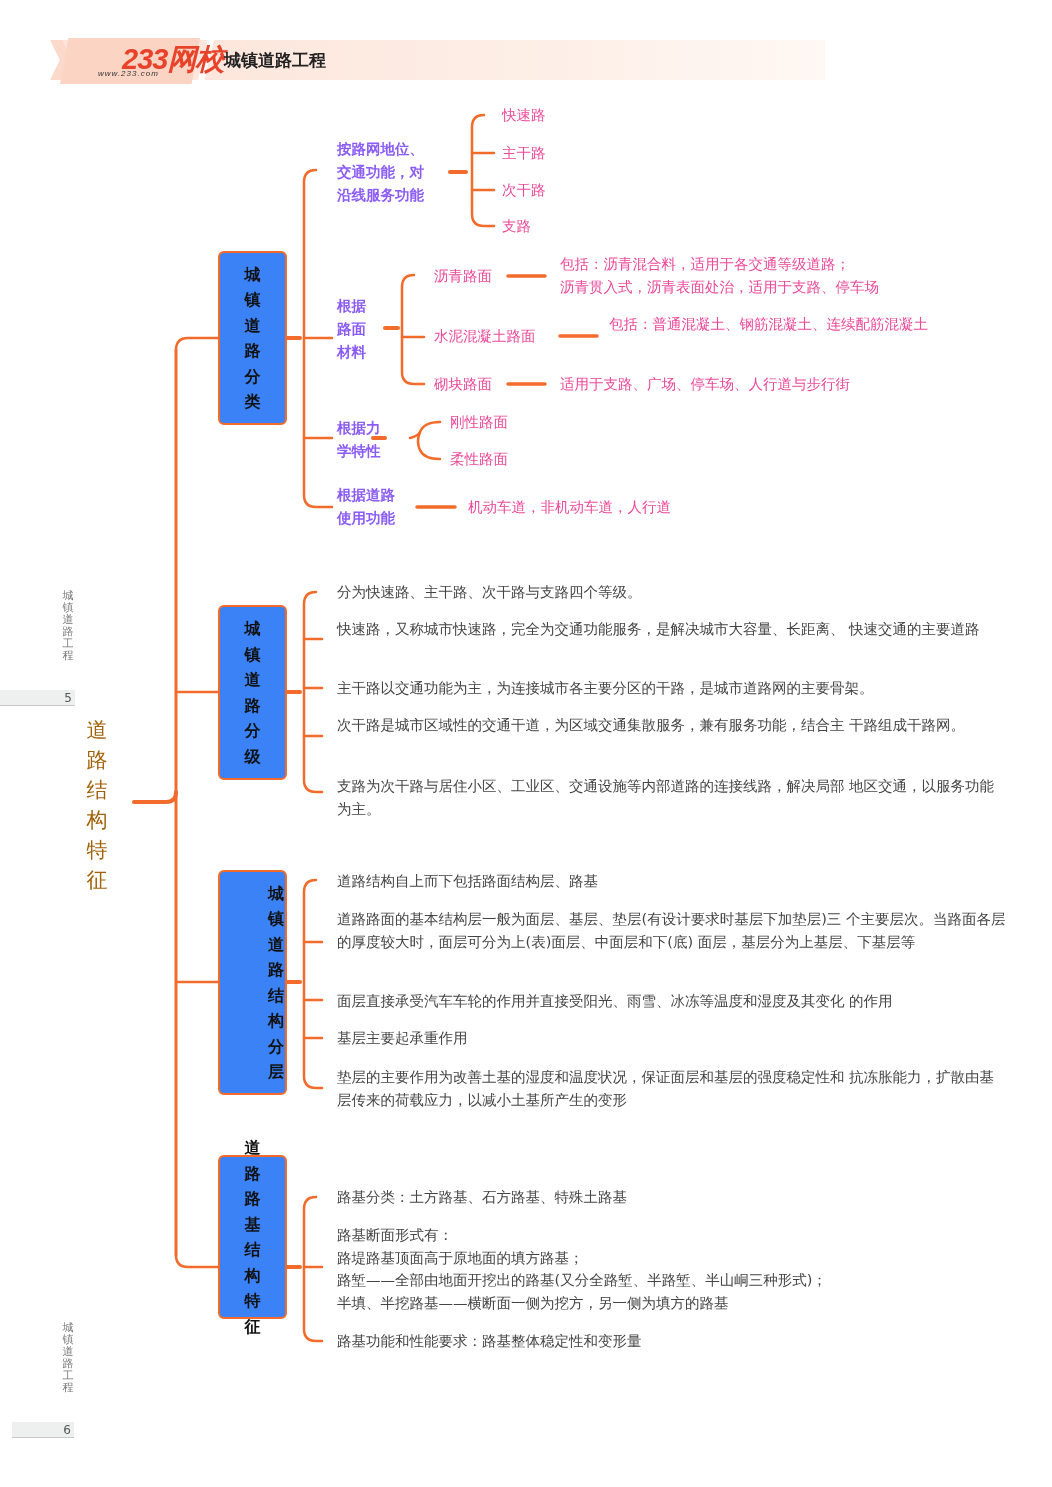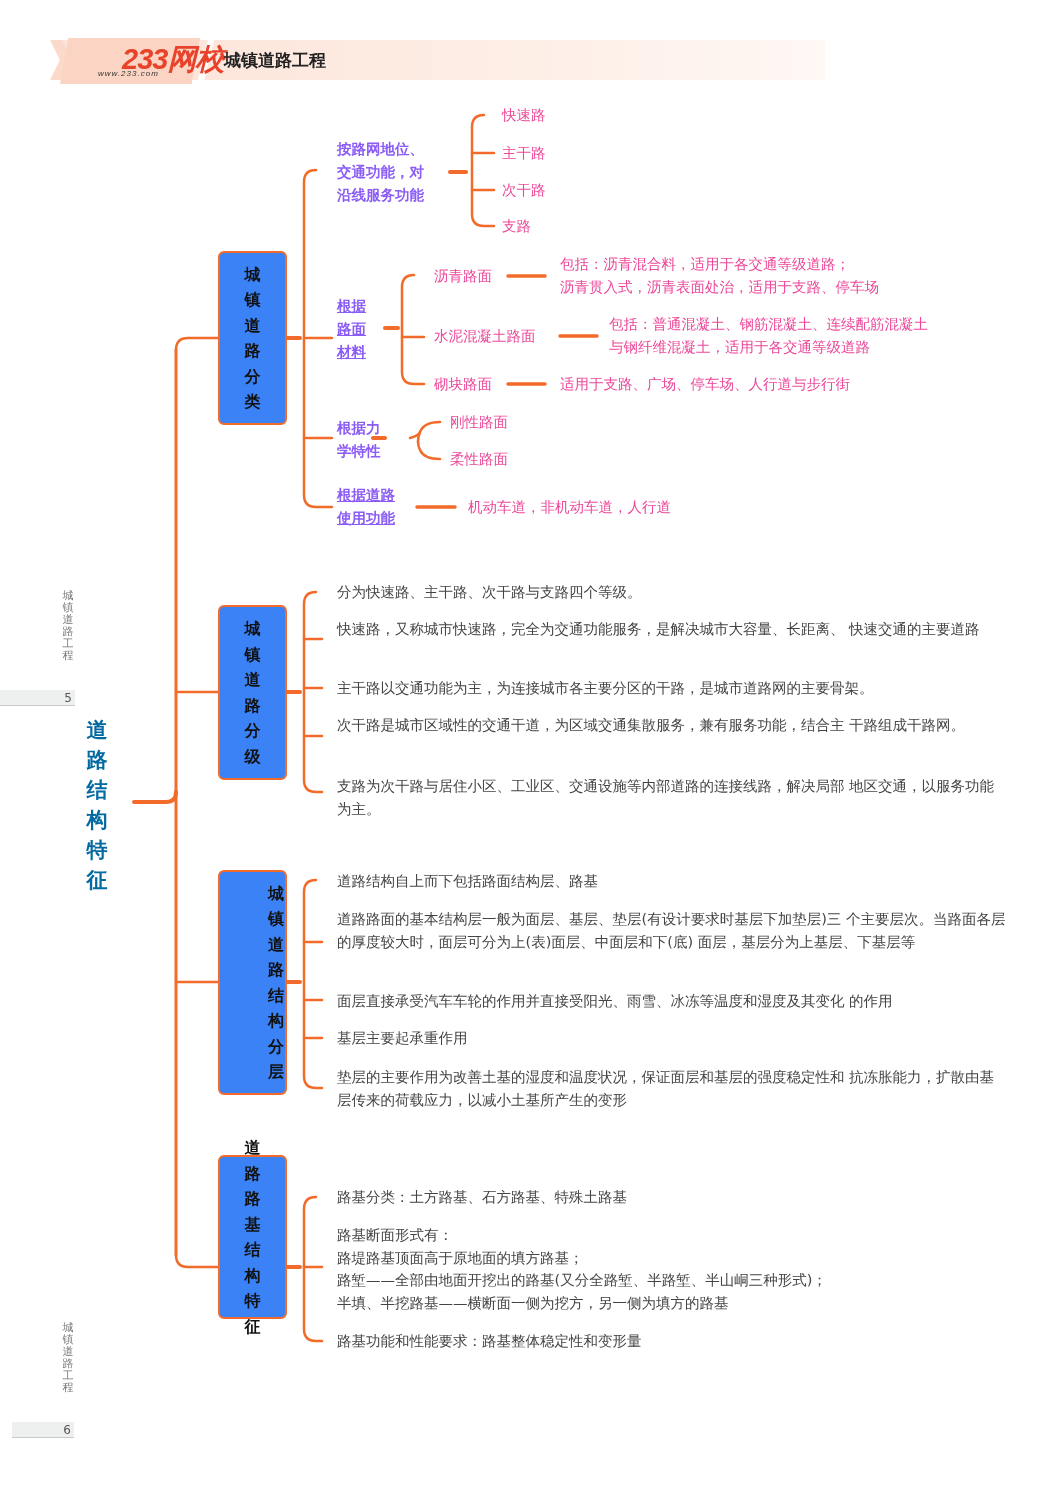--- a/index.html
+++ b/index.html
@@ -21,21 +21,21 @@
   .logo-sub { left:98px; top:69px; font-size:8px; font-style:italic; color:#333;
               letter-spacing:1px; font-family:"Liberation Sans",sans-serif; }
   .hdr-title { left:224px; top:49px; font-size:17px; font-weight:bold; color:#222; }
 
   
   .side-text { font-size:11px; color:#777; width:14px; line-height:12px; text-align:center; }
   .page-num { font-size:12px; color:#555; text-align:right; background:#eef0f0;
               border-bottom:1px solid #c8c8c8; height:16px; line-height:16px; padding-right:3px; box-sizing:border-box; }
 
   
-  .root-title { left:84px; top:715px; width:26px; font-size:21px; font-weight:bold; color:#0369a1;
+  .root-title { left:84px; top:715px; width:26px; font-size:21px; font-weight:normal; color:#a16207;
                 line-height:30px; text-align:center; }
 
   
   .box { border:2px solid #f26b2a; border-radius:6px; background:#3b82f6; box-sizing:border-box;
          display:flex; align-items:center; justify-content:center; }
   .box span { display:block; width:18px; font-size:16px; font-weight:bold; color:#111;
               line-height:25.5px; text-align:center; }
 
   .bold-label { font-size:14.5px; font-weight:bold; color:#8b5cf6; line-height:23px; }
   .leaf { font-size:14.5px; color:#ec4899; line-height:22.5px; white-space:nowrap; }
@@ -128,46 +128,45 @@
 <div class="abs bold-label" style="left:337px;top:138px;">
   <div>按路网地位、</div>
   <div>交通功能，对</div>
   <div>沿线服务功能</div>
 </div>
 <div class="abs leaf" style="left:502px;top:104px;">快速路</div>
 <div class="abs leaf" style="left:502px;top:142px;">主干路</div>
 <div class="abs leaf" style="left:502px;top:179px;">次干路</div>
 <div class="abs leaf" style="left:502px;top:215px;">支路</div>
 
-<div class="abs bold-label" style="left:337px;top:295px;text-decoration:underline;">
+<div class="abs bold-label" style="left:337px;top:295px;">
   <div>根据</div>
   <div>路面</div>
   <div>材料</div>
 </div>
 <div class="abs leaf" style="left:434px;top:265px;">沥青路面</div>
 <div class="abs leaf" style="left:560px;top:253px;">
   <div>包括：沥青混合料，适用于各交通等级道路；</div>
   <div>沥青贯入式，沥青表面处治，适用于支路、停车场</div>
 </div>
 <div class="abs leaf" style="left:434px;top:325px;">水泥混凝土路面</div>
 <div class="abs leaf" style="left:609px;top:313px;">
   <div>包括：普通混凝土、钢筋混凝土、连续配筋混凝土</div>
-  <div>与钢纤维混凝土，适用于各交通等级道路</div>
 </div>
 <div class="abs leaf" style="left:434px;top:373px;">砌块路面</div>
 <div class="abs leaf" style="left:560px;top:373px;">适用于支路、广场、停车场、人行道与步行街</div>
 
 <div class="abs bold-label" style="left:337px;top:417px;">
   <div>根据力</div>
   <div>学特性</div>
 </div>
 <div class="abs leaf" style="left:450px;top:411px;">刚性路面</div>
 <div class="abs leaf" style="left:450px;top:448px;">柔性路面</div>
 
-<div class="abs bold-label" style="left:337px;top:484px;text-decoration:underline;">
+<div class="abs bold-label" style="left:337px;top:484px;">
   <div>根据道路</div>
   <div>使用功能</div>
 </div>
 <div class="abs leaf" style="left:468px;top:496px;">机动车道，非机动车道，人行道</div>
 
 <div class="abs para" style="left:337px;top:581px;">分为快速路、主干路、次干路与支路四个等级。</div>
 <div class="abs para" style="left:337px;top:618px;">快速路，又称城市快速路，完全为交通功能服务，是解决城市大容量、长距离、 快速交通的主要道路</div>
 <div class="abs para" style="left:337px;top:677px;">主干路以交通功能为主，为连接城市各主要分区的干路，是城市道路网的主要骨架。</div>
 <div class="abs para" style="left:337px;top:714px;">次干路是城市区域性的交通干道，为区域交通集散服务，兼有服务功能，结合主 干路组成干路网。</div>
 <div class="abs para" style="left:337px;top:775px;">支路为次干路与居住小区、工业区、交通设施等内部道路的连接线路，解决局部 地区交通，以服务功能为主。</div>

